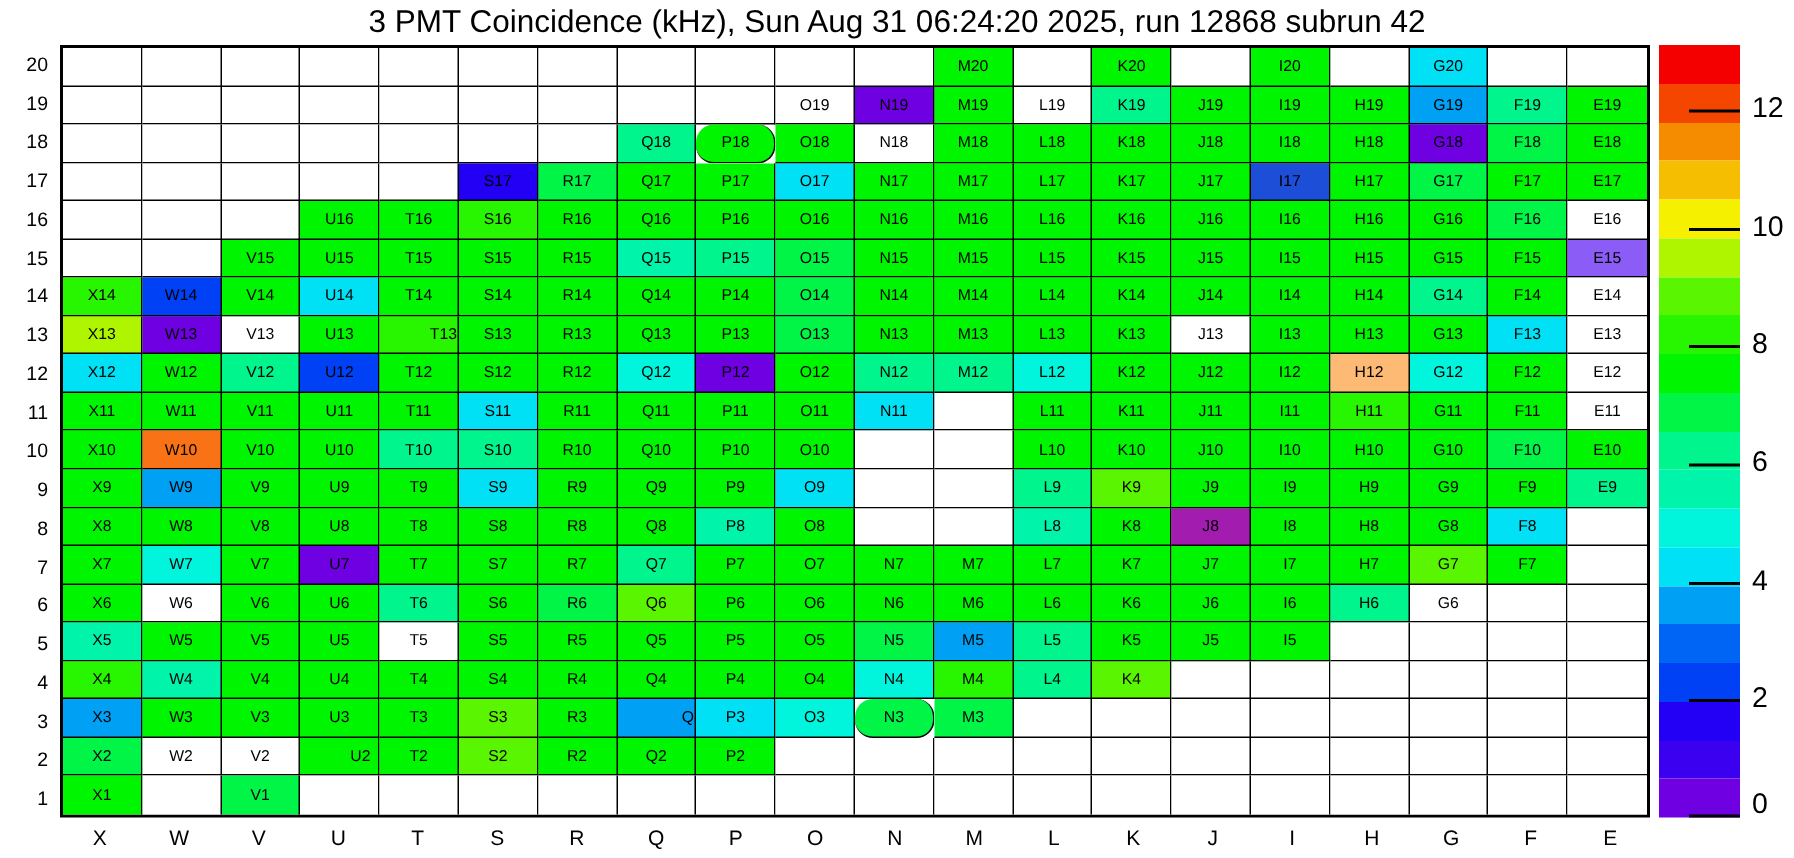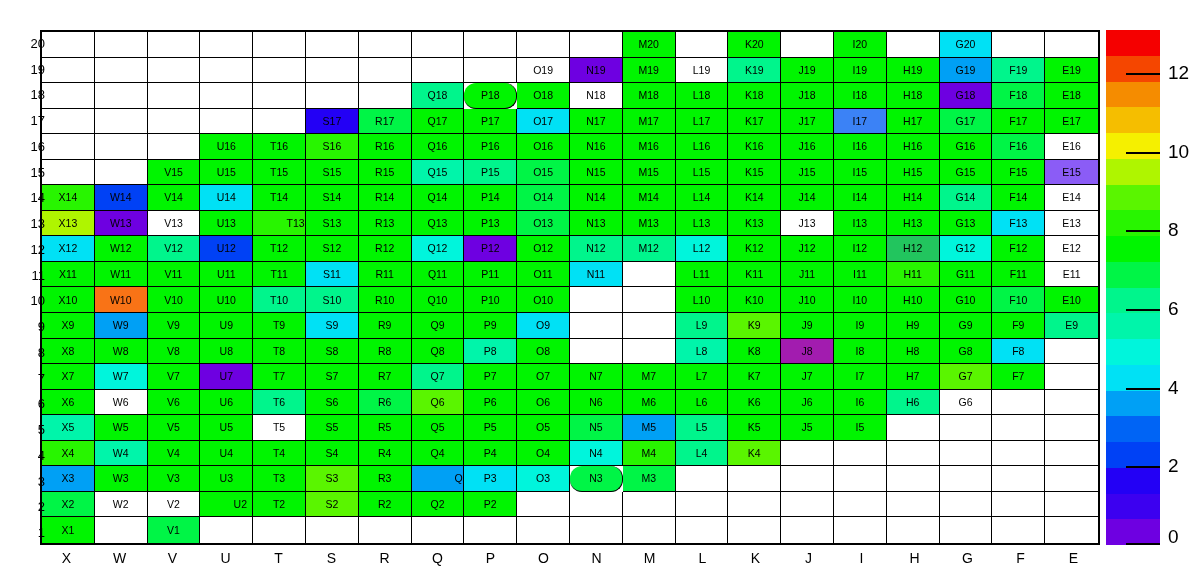--- a/index.html
+++ b/index.html
@@ -8,34 +8,35 @@
   .chart-title{position:absolute;top:3px;left:0;width:1196px;text-align:center;
                font-size:21px;letter-spacing:0;}
   #plot{position:absolute;left:40px;top:30px;width:1060px;height:515px;
         border:2px solid #000;box-sizing:border-box;display:grid;
         grid-template-columns:repeat(20,1fr);grid-template-rows:repeat(20,1fr);background:#fff;}
   .cell{background:#fff;display:flex;align-items:center;justify-content:center;
         font-size:10.5px;line-height:1;border-right:1px solid #000;border-bottom:1px solid #000;
         overflow:hidden;}
   .cell.last-col{border-right:none;}
   .cell.last-row{border-bottom:none;}
-  .ylab{position:absolute;left:15px;width:30px;text-align:right;font-size:13px;
+  .ylab{position:absolute;left:2px;width:30px;text-align:right;font-size:13px;
         transform:translateY(-50%);}
   .xlab{position:absolute;top:550px;transform:translateX(-50%);font-size:14px;}
   #cbar{position:absolute;left:1106px;top:30px;width:54px;height:515px;
         display:flex;flex-direction:column;}
   #cbar .band{flex:1;}
   #cbar-overlay{position:absolute;left:1106px;top:30px;width:90px;height:515px;pointer-events:none;}
   .cb-tick{position:absolute;left:20px;width:34px;height:0;border-top:2px solid #000;}
   .cb-ticklab{position:absolute;left:62px;transform:translateY(-50%);font-size:19px;}
 </style>
 </head>
 <body>
 
 <div class="canvas">
+  <div class="chart-title">3 PMT Coincidence (kHz), Sun Aug 31 06:24:20 2025, run 12868 subrun 42</div>
   <div id="plot">
       <div class="cell" style="background: rgb(255, 255, 255);"></div>
       <div class="cell" style="background: rgb(255, 255, 255);"></div>
       <div class="cell" style="background: rgb(255, 255, 255);"></div>
       <div class="cell" style="background: rgb(255, 255, 255);"></div>
       <div class="cell" style="background: rgb(255, 255, 255);"></div>
       <div class="cell" style="background: rgb(255, 255, 255);"></div>
       <div class="cell" style="background: rgb(255, 255, 255);"></div>
       <div class="cell" style="background: rgb(255, 255, 255);"></div>
       <div class="cell" style="background: rgb(255, 255, 255);"></div>
@@ -174,21 +175,21 @@
       </div>
       <div class="cell" style="background: rgb(0, 245, 0);">
         <span>L17</span>
       </div>
       <div class="cell" style="background: rgb(0, 245, 0);">
         <span>K17</span>
       </div>
       <div class="cell" style="background: rgb(0, 245, 0);">
         <span>J17</span>
       </div>
-      <div class="cell" style="background: #3b82f6;">
+      <div class="cell" style="background: #1d4ed8;">
         <span>I17</span>
       </div>
       <div class="cell" style="background: rgb(0, 245, 0);">
         <span>H17</span>
       </div>
       <div class="cell" style="background: rgb(0, 245, 70);">
         <span>G17</span>
       </div>
       <div class="cell" style="background: rgb(0, 245, 0);">
         <span>F17</span>
@@ -467,21 +468,21 @@
       </div>
       <div class="cell" style="background: rgb(0, 245, 0);">
         <span>K12</span>
       </div>
       <div class="cell" style="background: rgb(0, 245, 0);">
         <span>J12</span>
       </div>
       <div class="cell" style="background: rgb(0, 245, 0);">
         <span>I12</span>
       </div>
-      <div class="cell" style="background: #22c55e;">
+      <div class="cell" style="background: #fdba74;">
         <span>H12</span>
       </div>
       <div class="cell" style="background: rgb(0, 245, 220);">
         <span>G12</span>
       </div>
       <div class="cell" style="background: rgb(0, 245, 0);">
         <span>F12</span>
       </div>
       <div class="cell last-col" style="background: rgb(255, 255, 255);">
         <span>E12</span>

